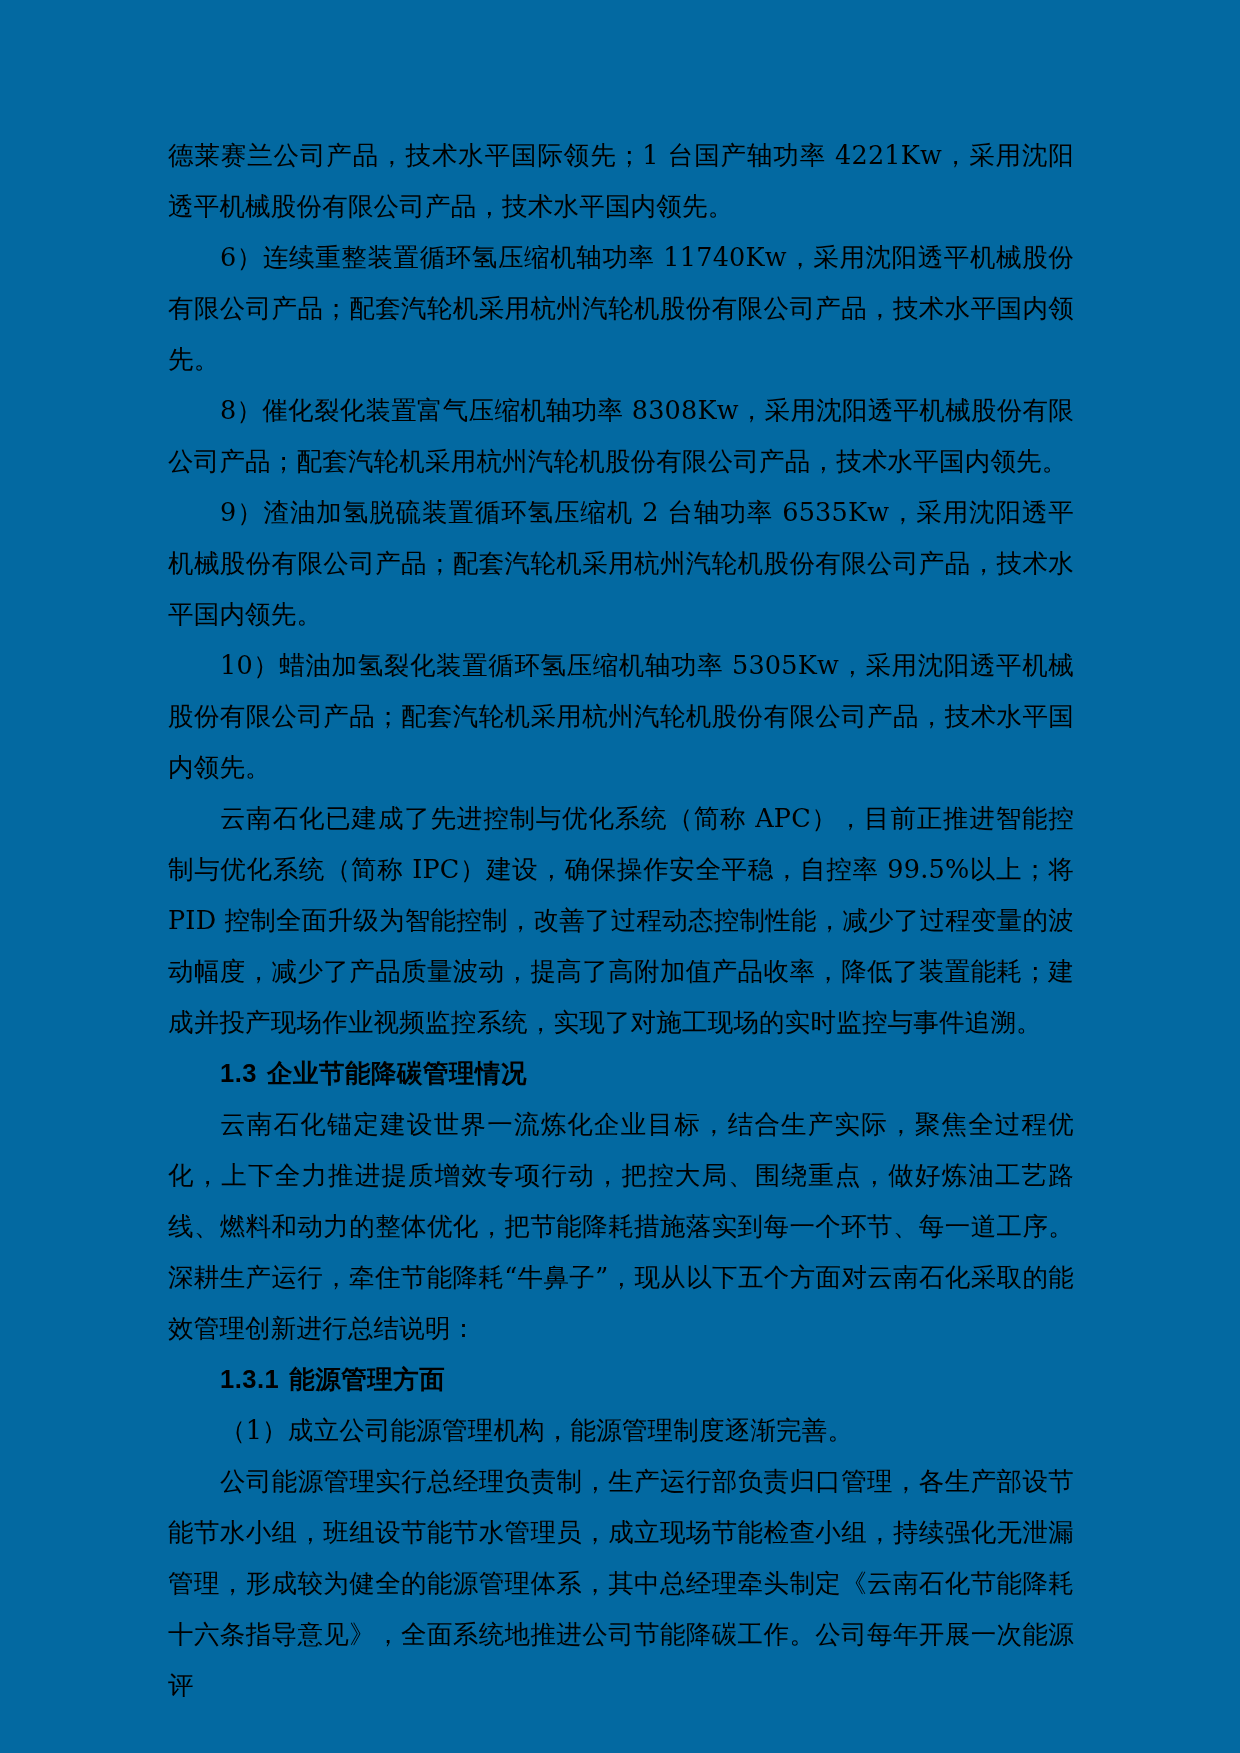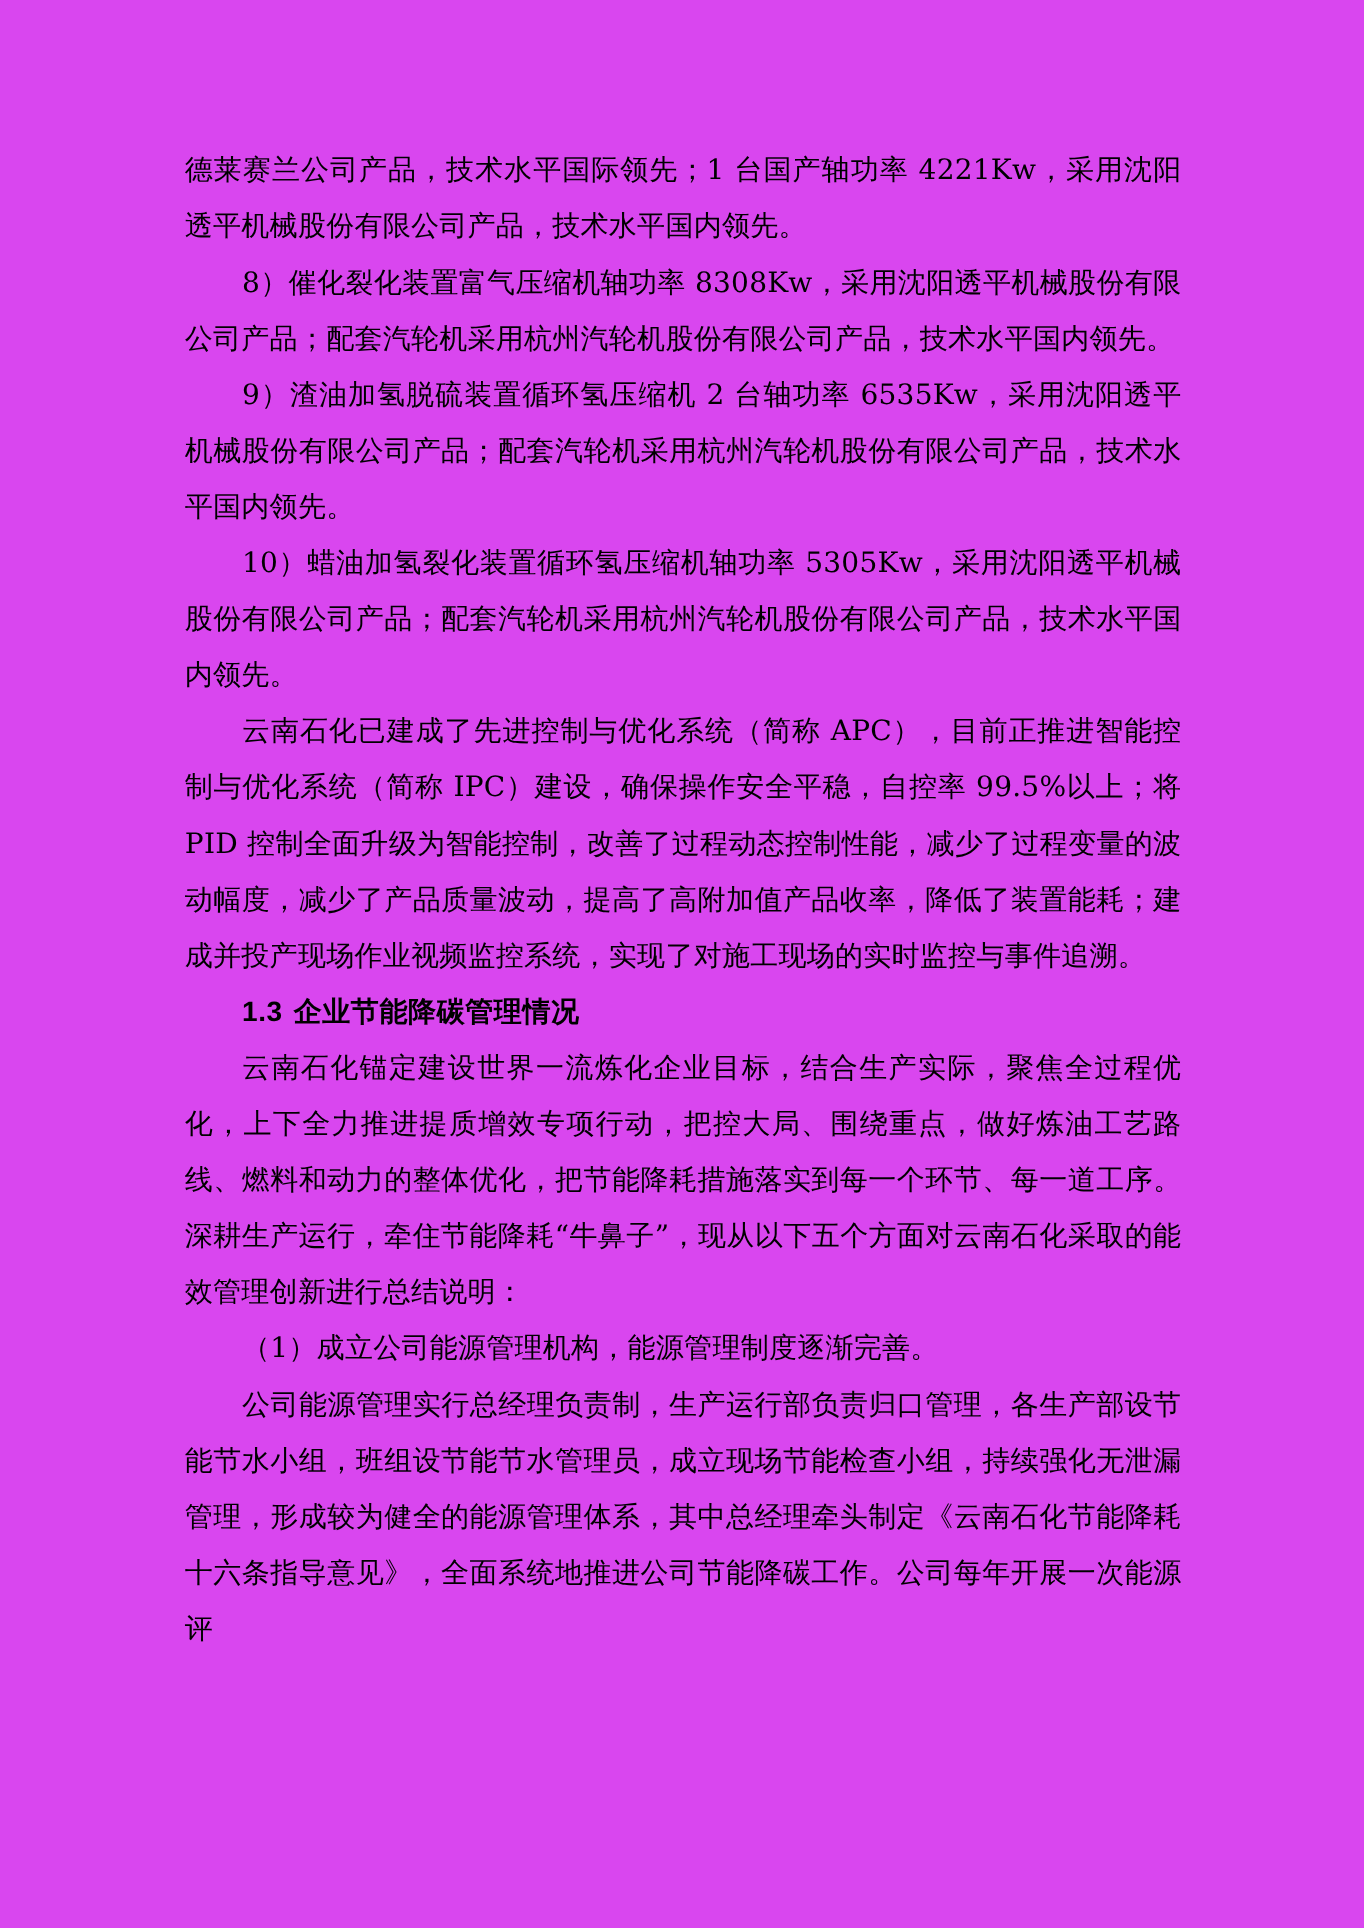--- a/index.html
+++ b/index.html
@@ -3,21 +3,21 @@
 <meta charset="utf-8">
 <style>
   html, body {
     margin: 0;
     padding: 0;
     background: #b8b8b8;
   }
   .page {
     width: 1240px;
     height: 1753px;
-    background: #d946ef;
+    background: #0369a1;
     margin: 0 auto;
     position: relative;
     box-sizing: border-box;
     font-family: "DejaVu Serif", "Liberation Serif", serif;
     color: #000000;
   }
   .content {
     position: absolute;
     left: 168px;
     top: 130px;
@@ -60,36 +60,40 @@
   }
 </style>
 </head>
 <body>
 
 <div class="page">
   <div class="content">
 
     <p class="para">德莱赛兰公司产品，技术水平国际领先；1 台国产轴功率 4221Kw，采用沈阳透平机械股份有限公司产品，技术水平国内领先。</p>
 
+    <p class="para indent">6）连续重整装置循环氢压缩机轴功率 11740Kw，采用沈阳透平机械股份有限公司产品；配套汽轮机采用杭州汽轮机股份有限公司产品，技术水平国内领先。</p>
 
 
     <p class="para indent">8）催化裂化装置富气压缩机轴功率 8308Kw，采用沈阳透平机械股份有限公司产品；配套汽轮机采用杭州汽轮机股份有限公司产品，技术水平国内领先。</p>
 
     <p class="para indent">9）渣油加氢脱硫装置循环氢压缩机 2 台轴功率 6535Kw，采用沈阳透平机械股份有限公司产品；配套汽轮机采用杭州汽轮机股份有限公司产品，技术水平国内领先。</p>
 
     <p class="para indent">10）蜡油加氢裂化装置循环氢压缩机轴功率 5305Kw，采用沈阳透平机械股份有限公司产品；配套汽轮机采用杭州汽轮机股份有限公司产品，技术水平国内领先。</p>
 
     <p class="para indent">云南石化已建成了先进控制与优化系统（简称 APC），目前正推进智能控制与优化系统（简称 IPC）建设，确保操作安全平稳，自控率 99.5%以上；将 PID 控制全面升级为智能控制，改善了过程动态控制性能，减少了过程变量的波动幅度，减少了产品质量波动，提高了高附加值产品收率，降低了装置能耗；建成并投产现场作业视频监控系统，实现了对施工现场的实时监控与事件追溯。</p>
 
     <h3 class="heading">
       <span class="num">1.3</span><span>企业节能降碳管理情况</span>
     </h3>
 
     <p class="para indent">云南石化锚定建设世界一流炼化企业目标，结合生产实际，聚焦全过程优化，上下全力推进提质增效专项行动，把控大局、围绕重点，做好炼油工艺路线、燃料和动力的整体优化，把节能降耗措施落实到每一个环节、每一道工序。深耕生产运行，牵住节能降耗“牛鼻子”，现从以下五个方面对云南石化采取的能效管理创新进行总结说明：</p>
 
+    <h3 class="heading">
+      <span class="num">1.3.1</span><span>能源管理方面</span>
+    </h3>
 
     <p class="para indent">（1）成立公司能源管理机构，能源管理制度逐渐完善。</p>
 
     <p class="para indent">公司能源管理实行总经理负责制，生产运行部负责归口管理，各生产部设节能节水小组，班组设节能节水管理员，成立现场节能检查小组，持续强化无泄漏管理，形成较为健全的能源管理体系，其中总经理牵头制定《云南石化节能降耗十六条指导意见》，全面系统地推进公司节能降碳工作。公司每年开展一次能源评</p>
 
   </div>
 
 </div>
 
 </body></html>

